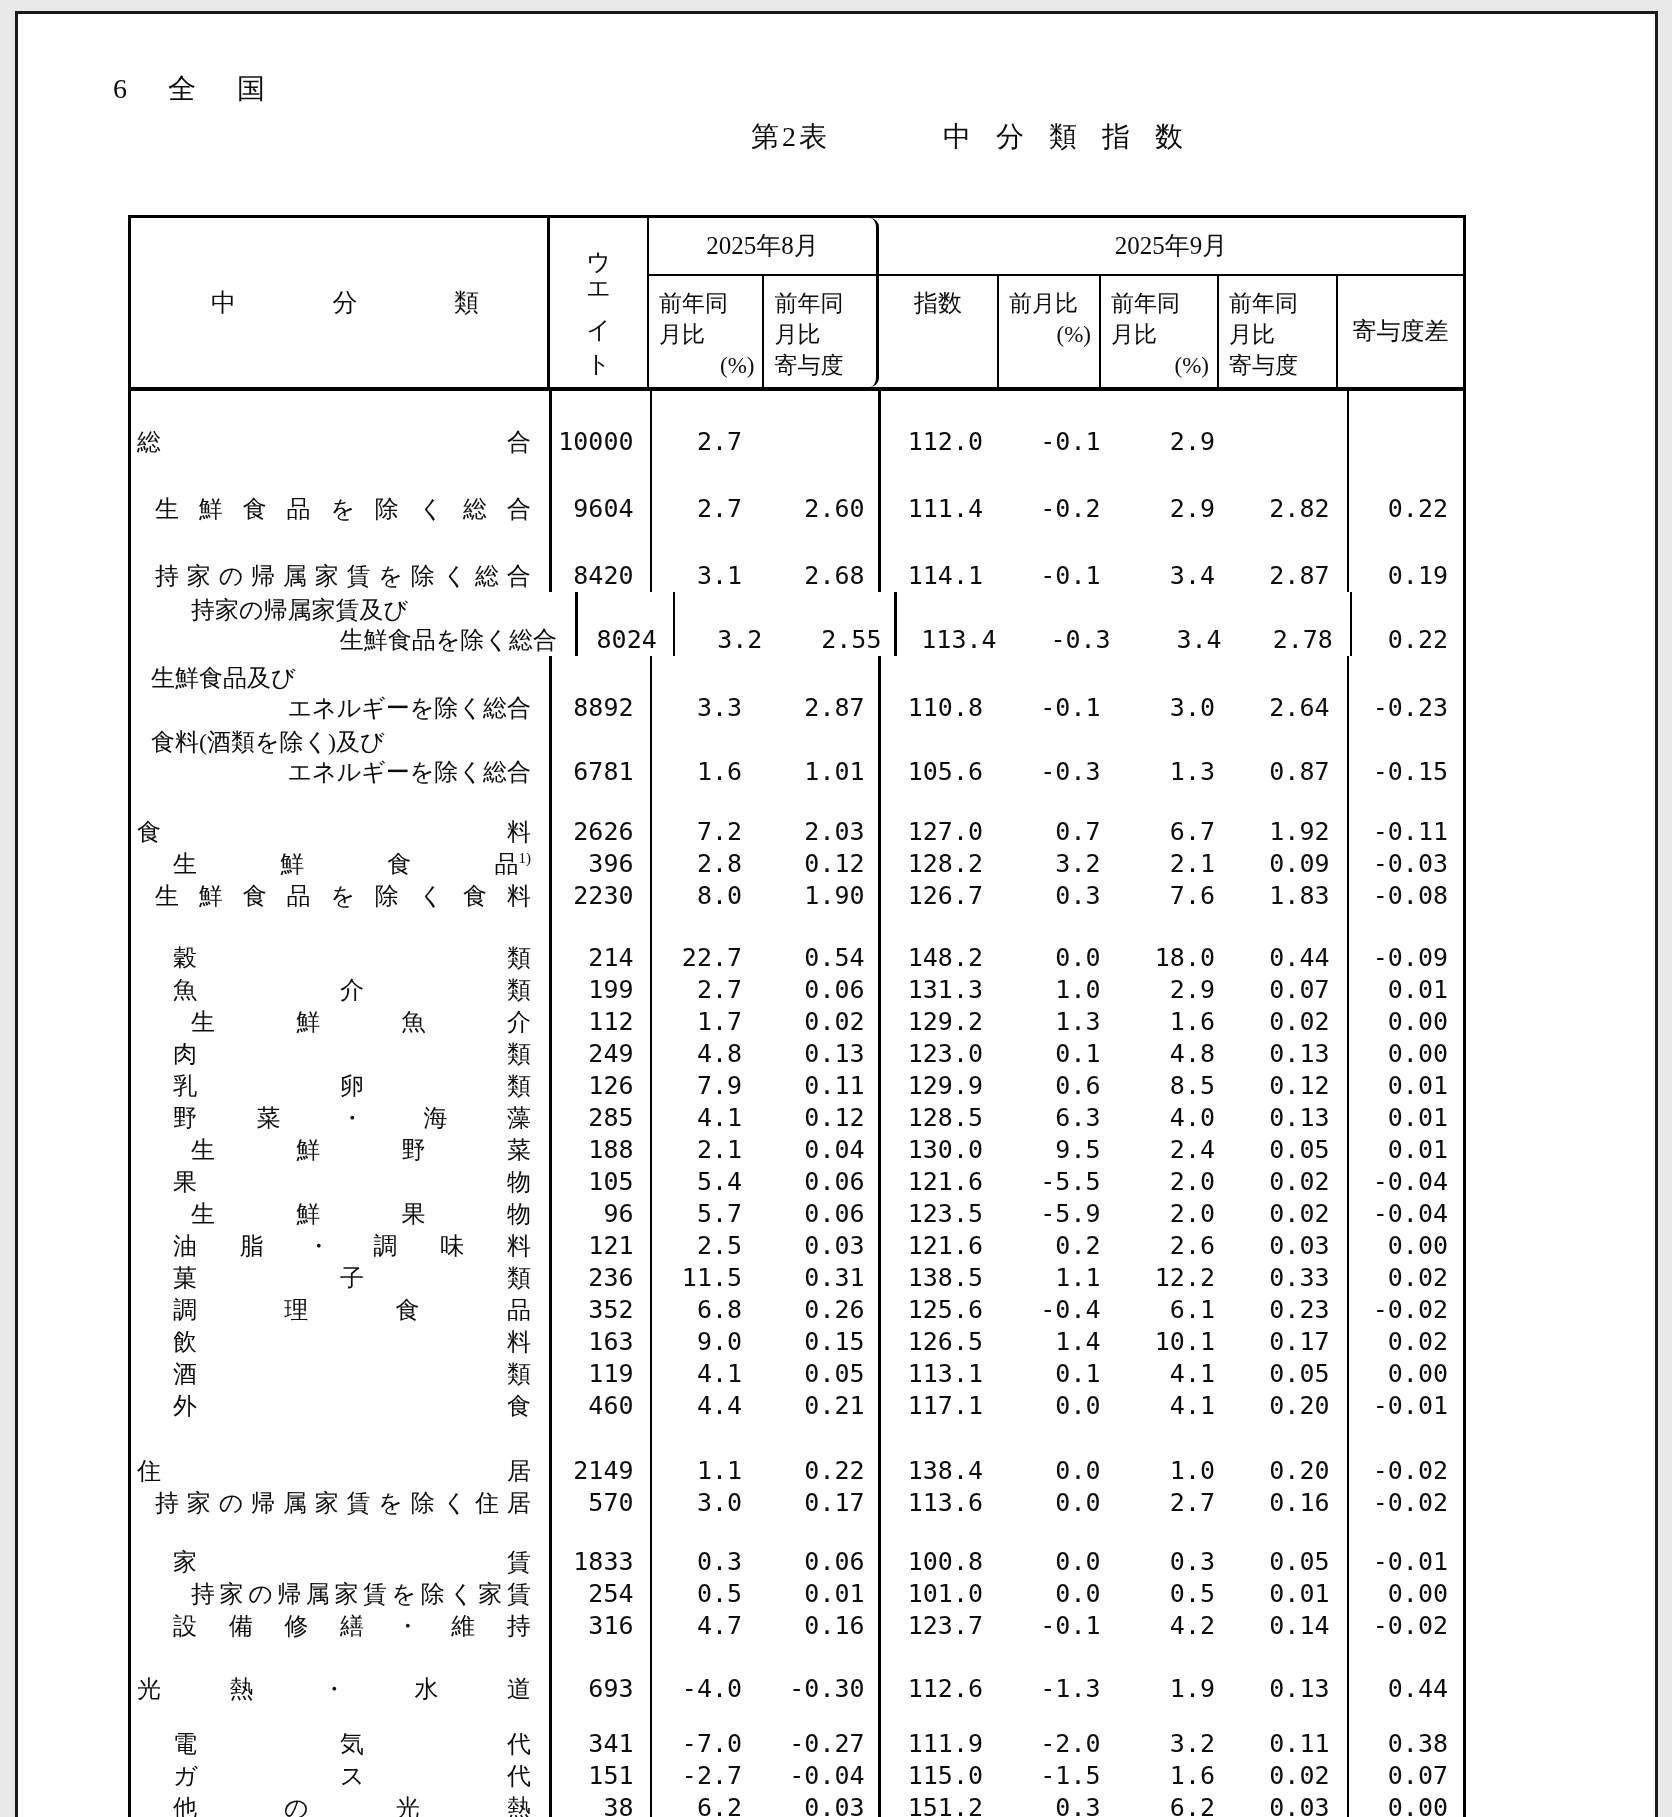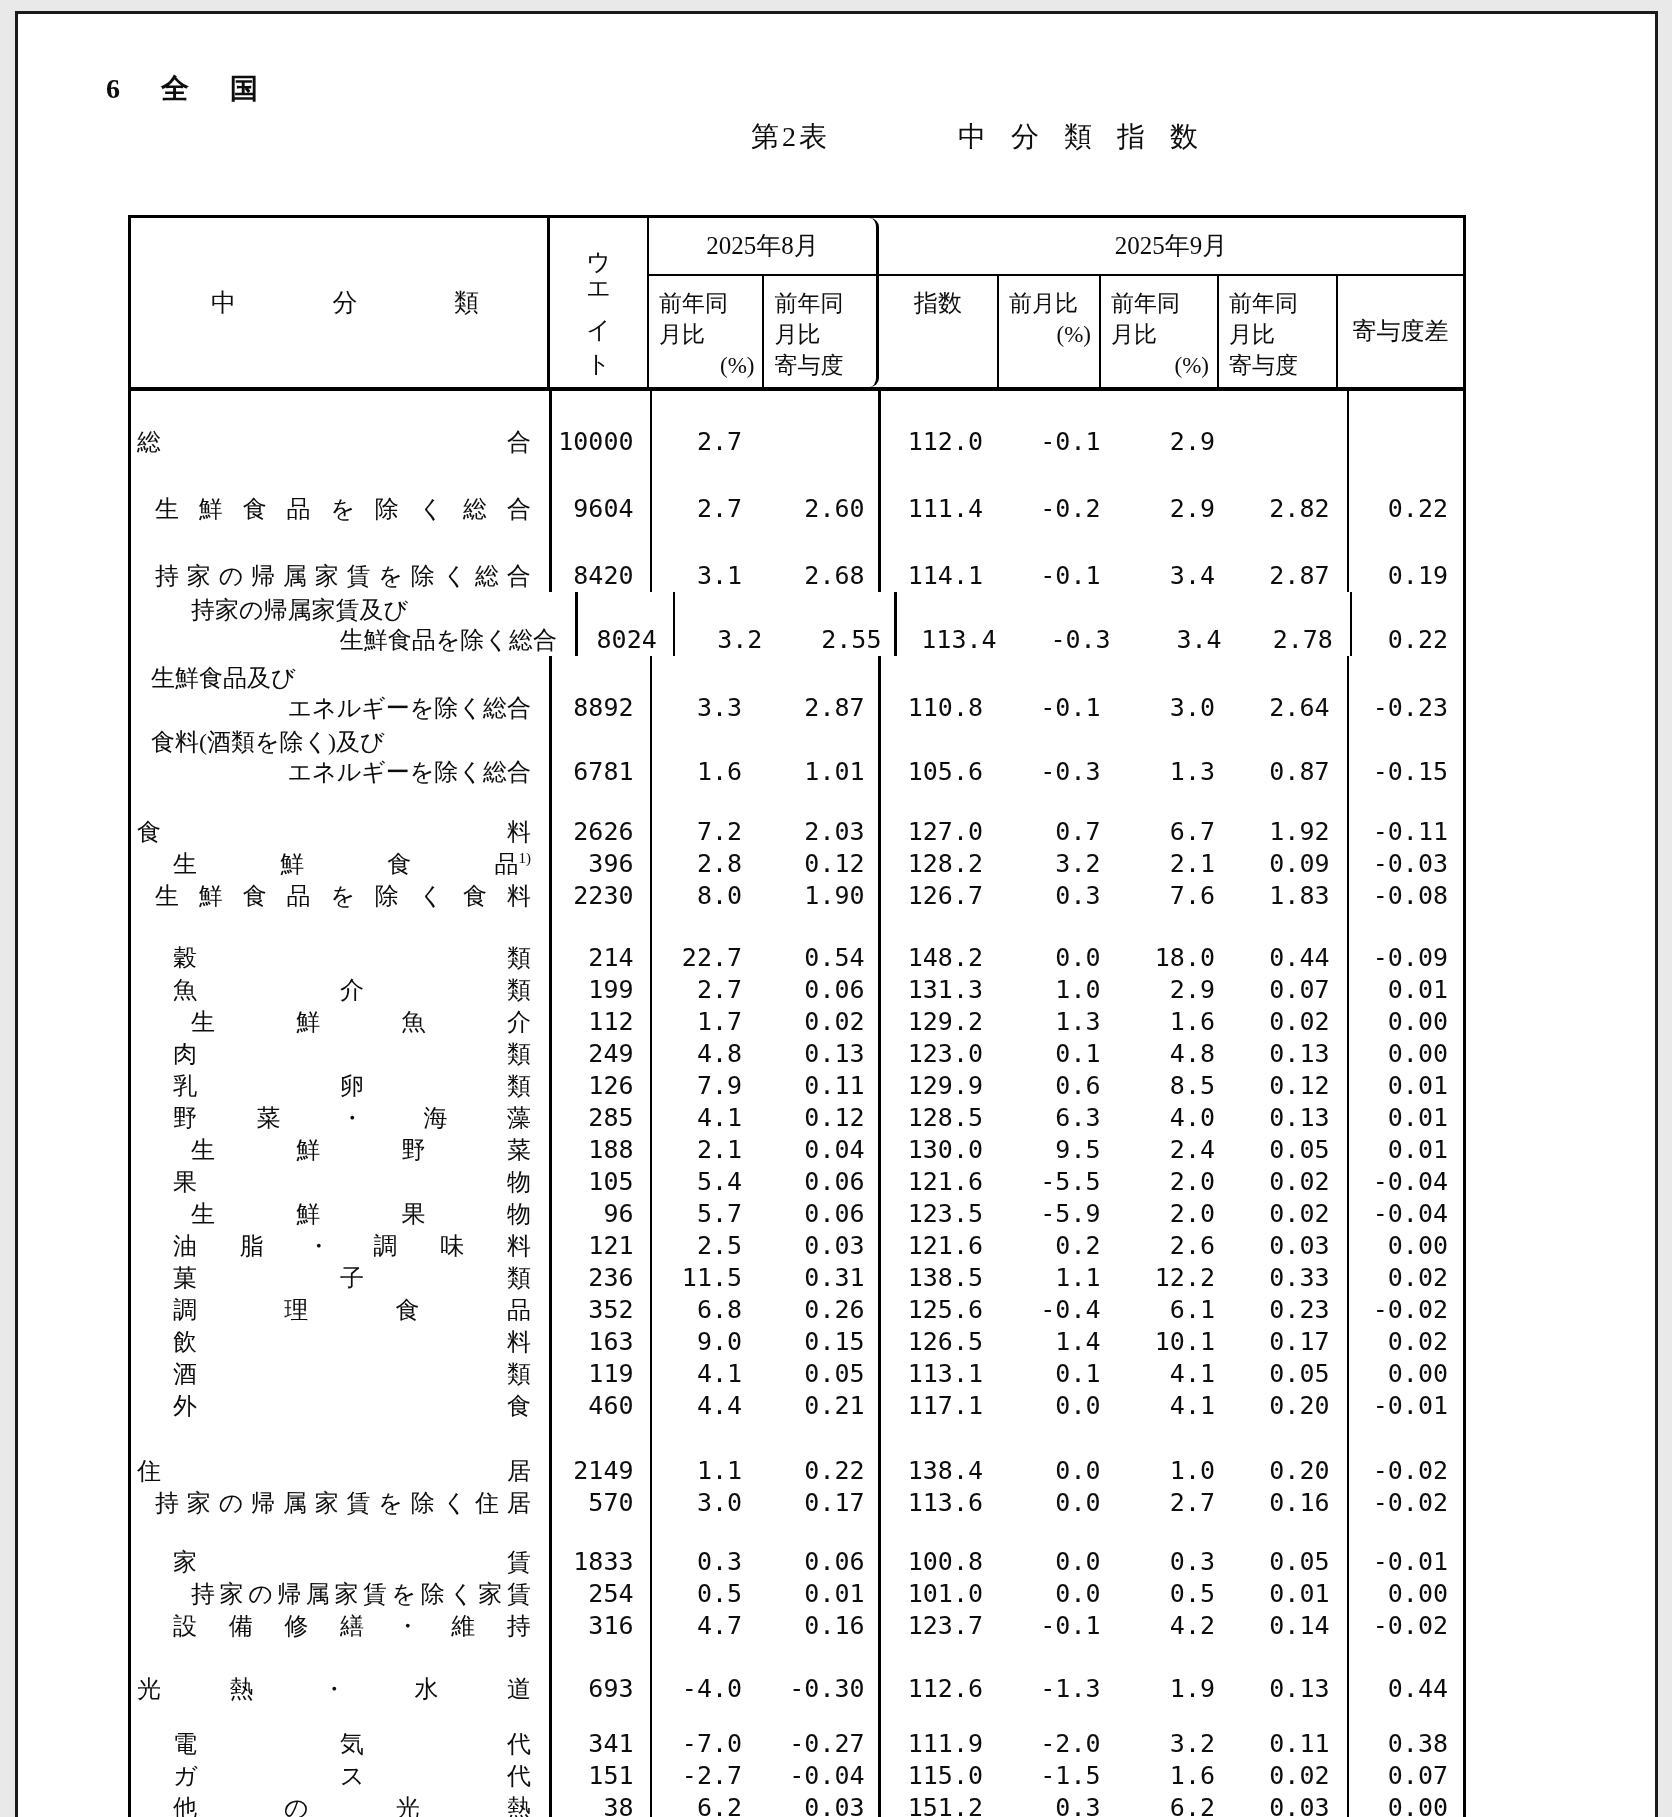--- a/index.html
+++ b/index.html
@@ -7,30 +7,30 @@
     width:1672px; height:1817px; overflow:hidden; position:relative;
     background:#e9e9e9;
     font-family:"Liberation Serif","DejaVu Serif",serif;
     color:#0d0d0d;
   }
   .page {
     position:absolute; left:15px; top:11px; width:1643px; height:1900px;
     background:#ffffff; border:3px solid #1b1b1b; box-sizing:border-box;
   }
   .section-title {
-    position:absolute; left:88px; top:56px;
-    font-size:28px; letter-spacing:17px; white-space:pre;font-weight:bold;
+    position:absolute; left:95px; top:56px;
+    font-size:28px; letter-spacing:17px; white-space:pre;
   }
   .table-no {
     position:absolute; left:733px; top:104px;
     font-size:28px; letter-spacing:3px;
   }
   .doc-title {
     position:absolute; left:925px; top:104px;
-    font-size:28px; letter-spacing:9px; white-space:pre;margin-left:15px;
+    font-size:28px; letter-spacing:9px; white-space:pre;
   }
   .cpi-table {
     position:absolute; left:110px; top:201px; width:1338px;
     border:3px solid #000; box-sizing:border-box; background:#fff;
   }
   
   .thead { display:flex; border-bottom:4px solid #000; height:173px; }
   .thead, .thead * { box-sizing:border-box; }
   .th-cat {
     width:423px; border-right:3px solid #000;

